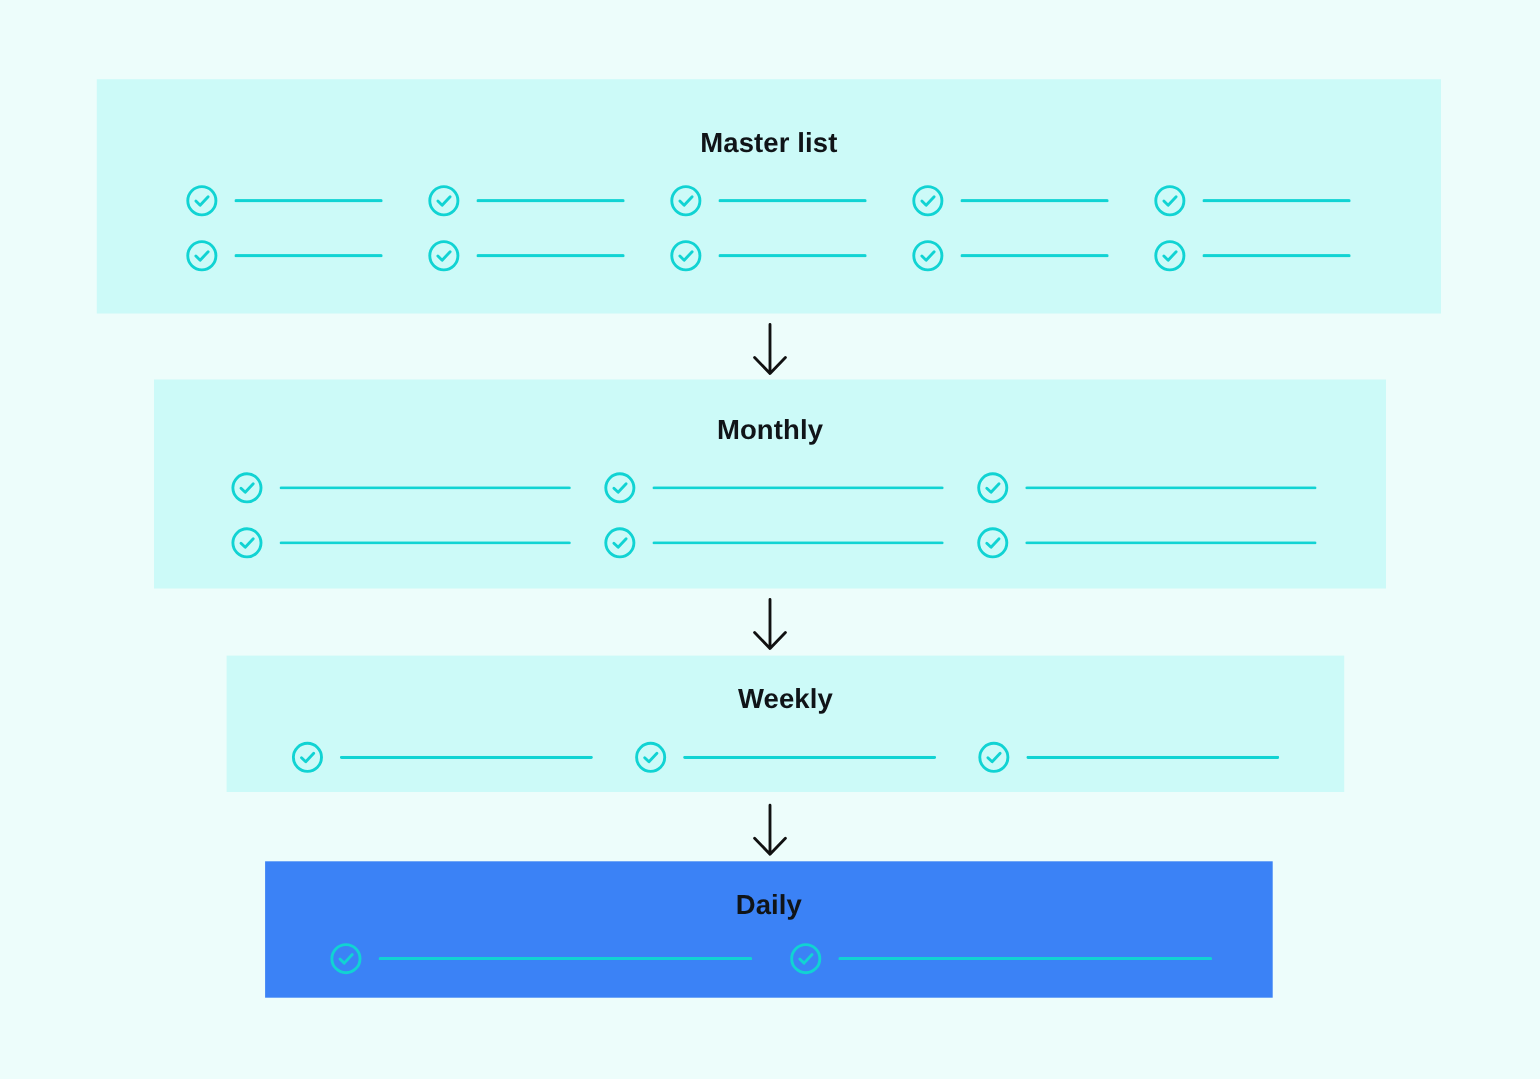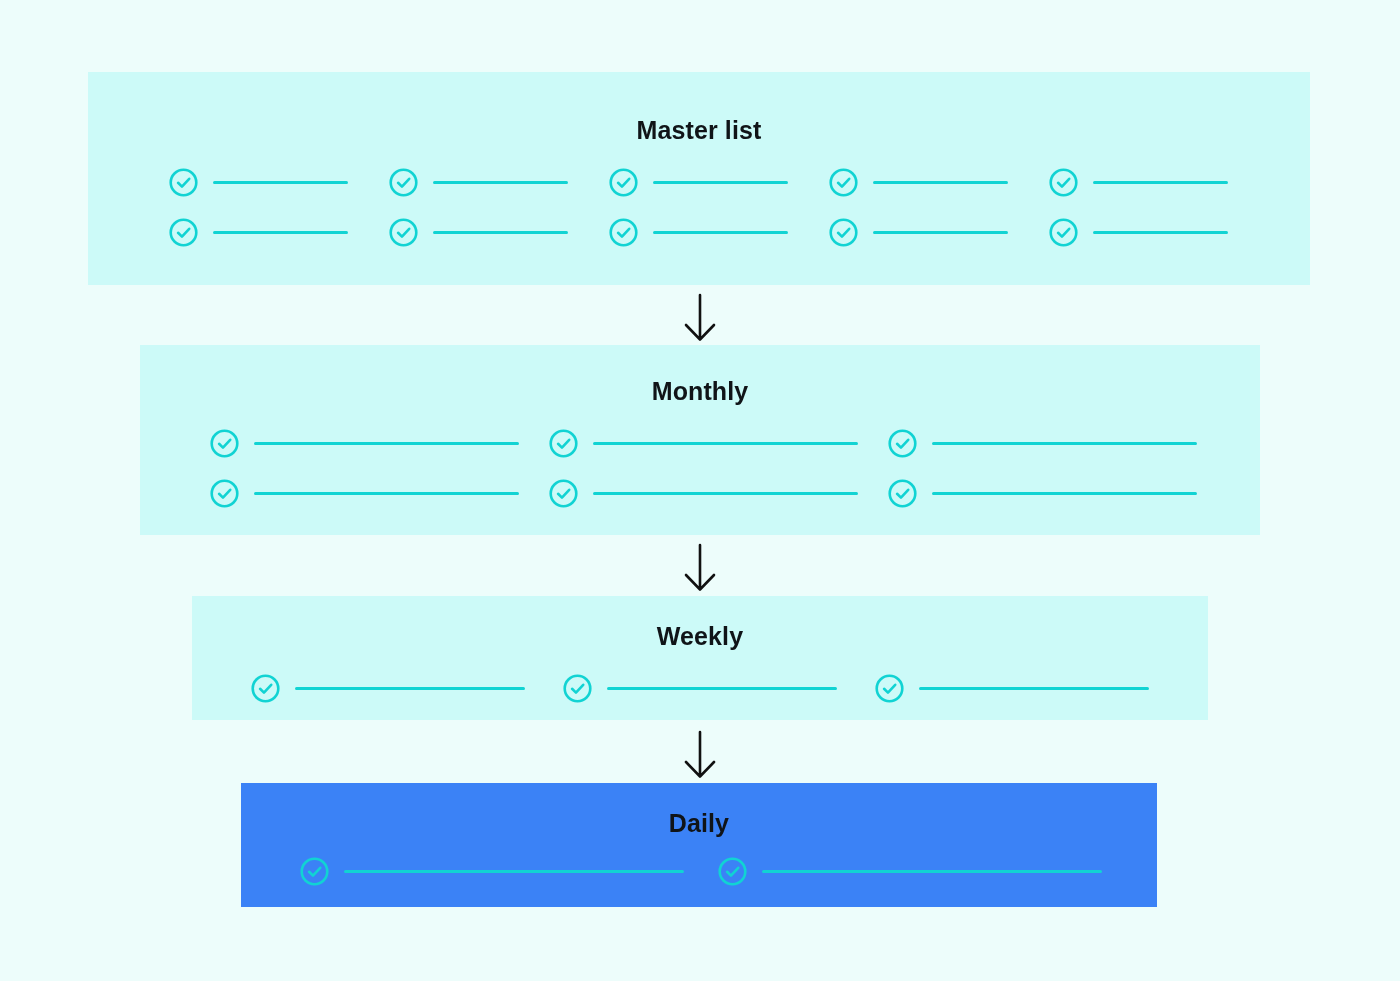--- a/index.html
+++ b/index.html
@@ -202,21 +202,21 @@
         </div>
         <div class="item" style="left: 960px;">
           <svg viewBox="0 0 32 32" class="check-icon">
             <circle cx="16" cy="16" r="13.2" fill="none" stroke="#11d3d3" stroke-width="2.7"></circle>
             <path d="M10.4 16.3 L14.4 20.2 L21.9 12.2" fill="none" stroke="#11d3d3" stroke-width="2.7" stroke-linecap="round" stroke-linejoin="round"></path>
           </svg>
           <div class="rule" style="width: 135px; border-top-color: rgb(17, 211, 211);"></div>
         </div>
       </div>
     </div>
-    <div class="panel" style="left: 192px; top: 596px; width: 1016px; height: 124px; background: rgb(204, 250, 248);">
+    <div class="panel" style="left: 206px; top: 596px; width: 1016px; height: 124px; background: rgb(204, 250, 248);">
       <div class="panel-title" style="top: 28px; color: rgb(16, 20, 24);">Weekly</div>
       <div class="row" style="top: 76px;">
         <div class="item" style="left: 58px;">
           <svg viewBox="0 0 32 32" class="check-icon">
             <circle cx="16" cy="16" r="13.2" fill="none" stroke="#11d3d3" stroke-width="2.7"></circle>
             <path d="M10.4 16.3 L14.4 20.2 L21.9 12.2" fill="none" stroke="#11d3d3" stroke-width="2.7" stroke-linecap="round" stroke-linejoin="round"></path>
           </svg>
           <div class="rule" style="width: 230px; border-top-color: rgb(17, 211, 211);"></div>
         </div>
         <div class="item" style="left: 370px;">

